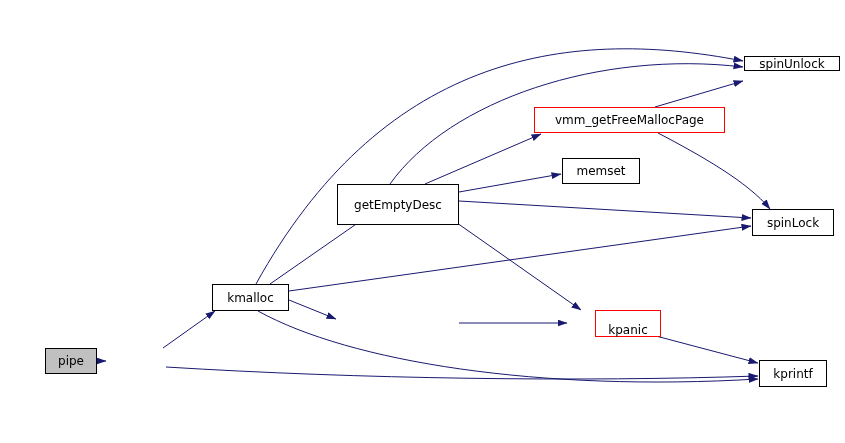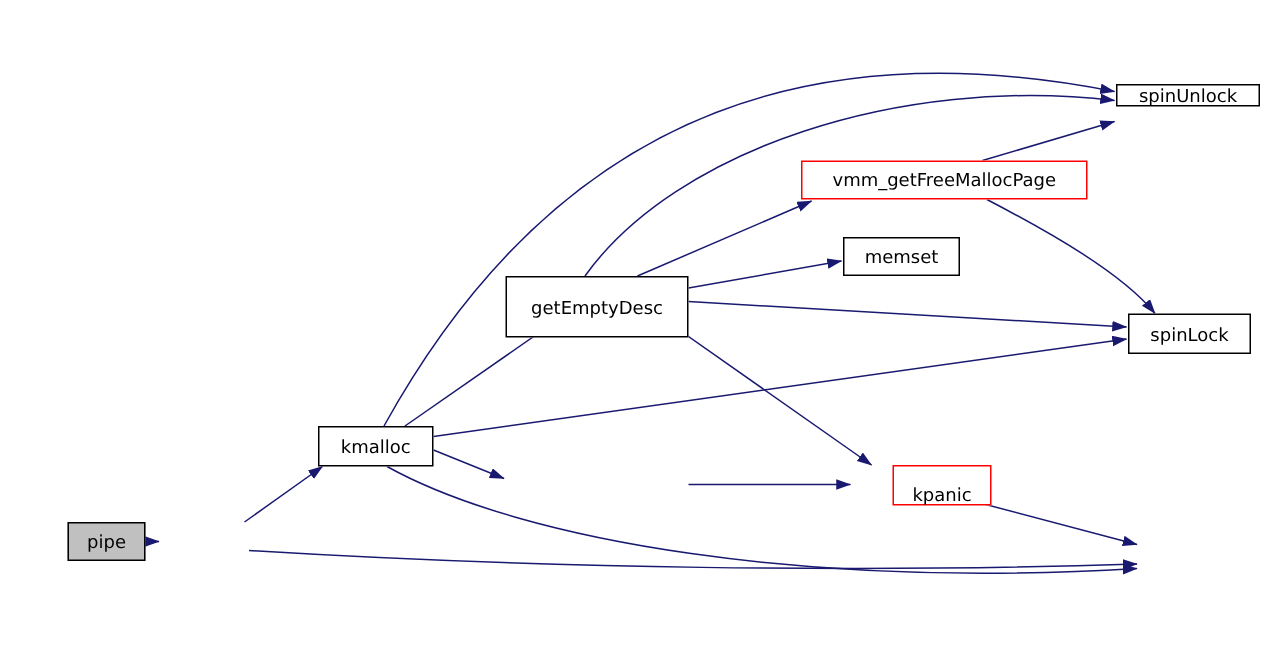--- a/index.html
+++ b/index.html
@@ -105,14 +105,17 @@
       </div>
       <div class="node" style="left: 744px; top: 56px; width: 96px; height: 15px;">
         <span>spinUnlock</span>
       </div>
       <div class="node" style="left: 752px; top: 209px; width: 82px; height: 27px;">
         <span>spinLock</span>
       </div>
       <div class="node highlight" style="left: 568px; top: 310px; width: 66px; height: 27px; align-items: flex-end;">
         <span>kpanic</span>
       </div>
+      <div class="node" style="left: 759px; top: 360px; width: 68px; height: 27px;">
+        <span>kprintf</span>
+      </div>
     </div>
 </div>
 
 </body></html>

